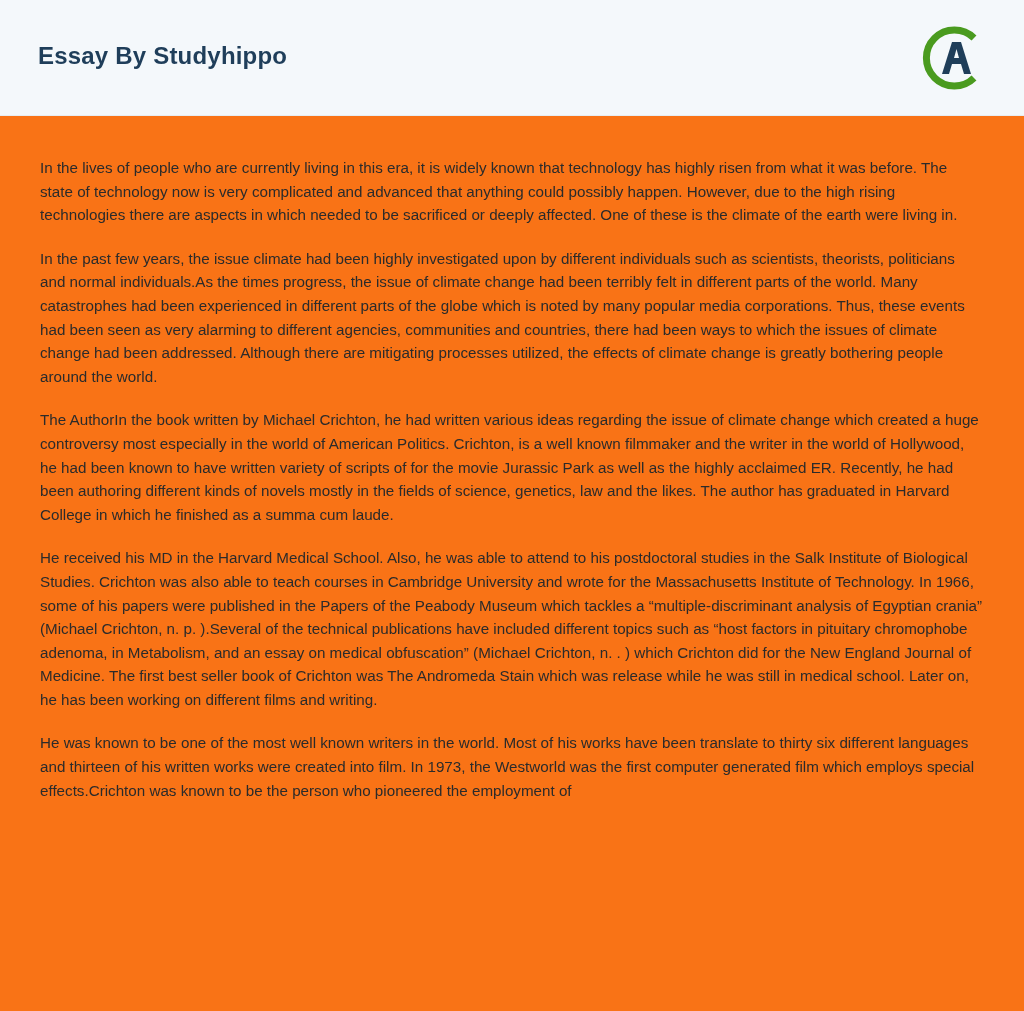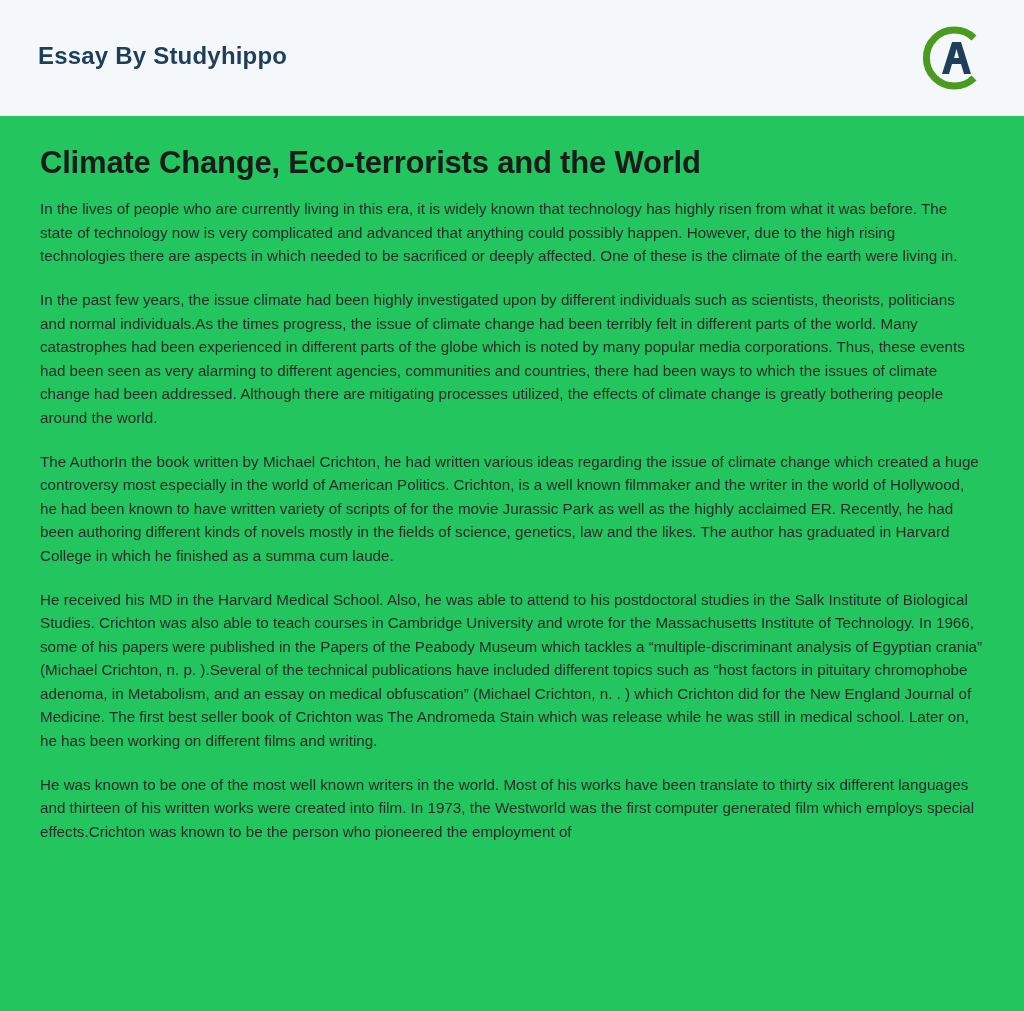--- a/index.html
+++ b/index.html
@@ -6,21 +6,21 @@
   html, body {
     margin: 0;
     padding: 0;
     width: 1024px;
     background: #ffffff;
     font-family: "Liberation Sans", sans-serif;
   }
   .page {
     width: 1024px;
     min-height: 1011px;
-    background: #22c55e;
+    background: #f97316;
     position: relative;
     overflow: hidden;
   }
   
   .header {
     background: #f4f8fb;
     height: 116px;
     width: 100%;
     position: relative;
     border-bottom: 1px solid #e6edf3;
@@ -86,21 +86,20 @@
     </div>
     <div class="logo">
       <svg width="72" height="72" viewBox="0 0 72 72" xmlns="http://www.w3.org/2000/svg">
         <path d="M58 16 A28 28 0 1 0 58 56" fill="none" stroke="#4a9b1f" stroke-width="7" stroke-linecap="butt"></path>
         <path d="M36 20 L26 52 L33 52 L36 42 L45 42 L48 52 L55 52 L45 20 Z M38 36 L40.5 27 L43 36 Z" fill="#1f3e5a"></path>
       </svg>
     </div>
   </div>
 
   <div class="article">
-    <h1 class="title">Climate Change, Eco-terrorists and the World</h1>
     <p class="para">In the lives of people who are currently living in this era, it is widely known that technology has highly risen from what it was before. The state of technology now is very complicated and advanced that anything could possibly happen. However, due to the high rising technologies there are aspects in which needed to be sacrificed or deeply affected. One of these is the climate of the earth were living in.</p>
     <p class="para">In the past few years, the issue climate had been highly investigated upon by different individuals such as scientists, theorists, politicians and normal individuals.As the times progress, the issue of climate change had been terribly felt in different parts of the world. Many catastrophes had been experienced in different parts of the globe which is noted by many popular media corporations. Thus, these events had been seen as very alarming to different agencies, communities and countries, there had been ways to which the issues of climate change had been addressed. Although there are mitigating processes utilized, the effects of climate change is greatly bothering people around the world.</p>
     <p class="para">The AuthorIn the book written by Michael Crichton, he had written various ideas regarding the issue of climate change which created a huge controversy most especially in the world of American Politics. Crichton, is a well known filmmaker and the writer in the world of Hollywood, he had been known to have written variety of scripts of for the movie Jurassic Park as well as the highly acclaimed ER. Recently, he had been authoring different kinds of novels mostly in the fields of science, genetics, law and the likes. The author has graduated in Harvard College in which he finished as a summa cum laude.</p>
     <p class="para">He received his MD in the Harvard Medical School. Also, he was able to attend to his postdoctoral studies in the Salk Institute of Biological Studies. Crichton was also able to teach courses in Cambridge University and wrote for the Massachusetts Institute of Technology. In 1966, some of his papers were published in the Papers of the Peabody Museum which tackles a “multiple-discriminant analysis of Egyptian crania” (Michael Crichton, n. p. ).Several of the technical publications have included different topics such as “host factors in pituitary chromophobe adenoma, in Metabolism, and an essay on medical obfuscation” (Michael Crichton, n. . ) which Crichton did for the New England Journal of Medicine. The first best seller book of Crichton was The Andromeda Stain which was release while he was still in medical school. Later on, he has been working on different films and writing.</p>
     <p class="para">He was known to be one of the most well known writers in the world. Most of his works have been translate to thirty six different languages and thirteen of his written works were created into film. In 1973, the Westworld was the first computer generated film which employs special effects.Crichton was known to be the person who pioneered the employment of</p>
   </div>
 
 </div>
 
 </body></html>

